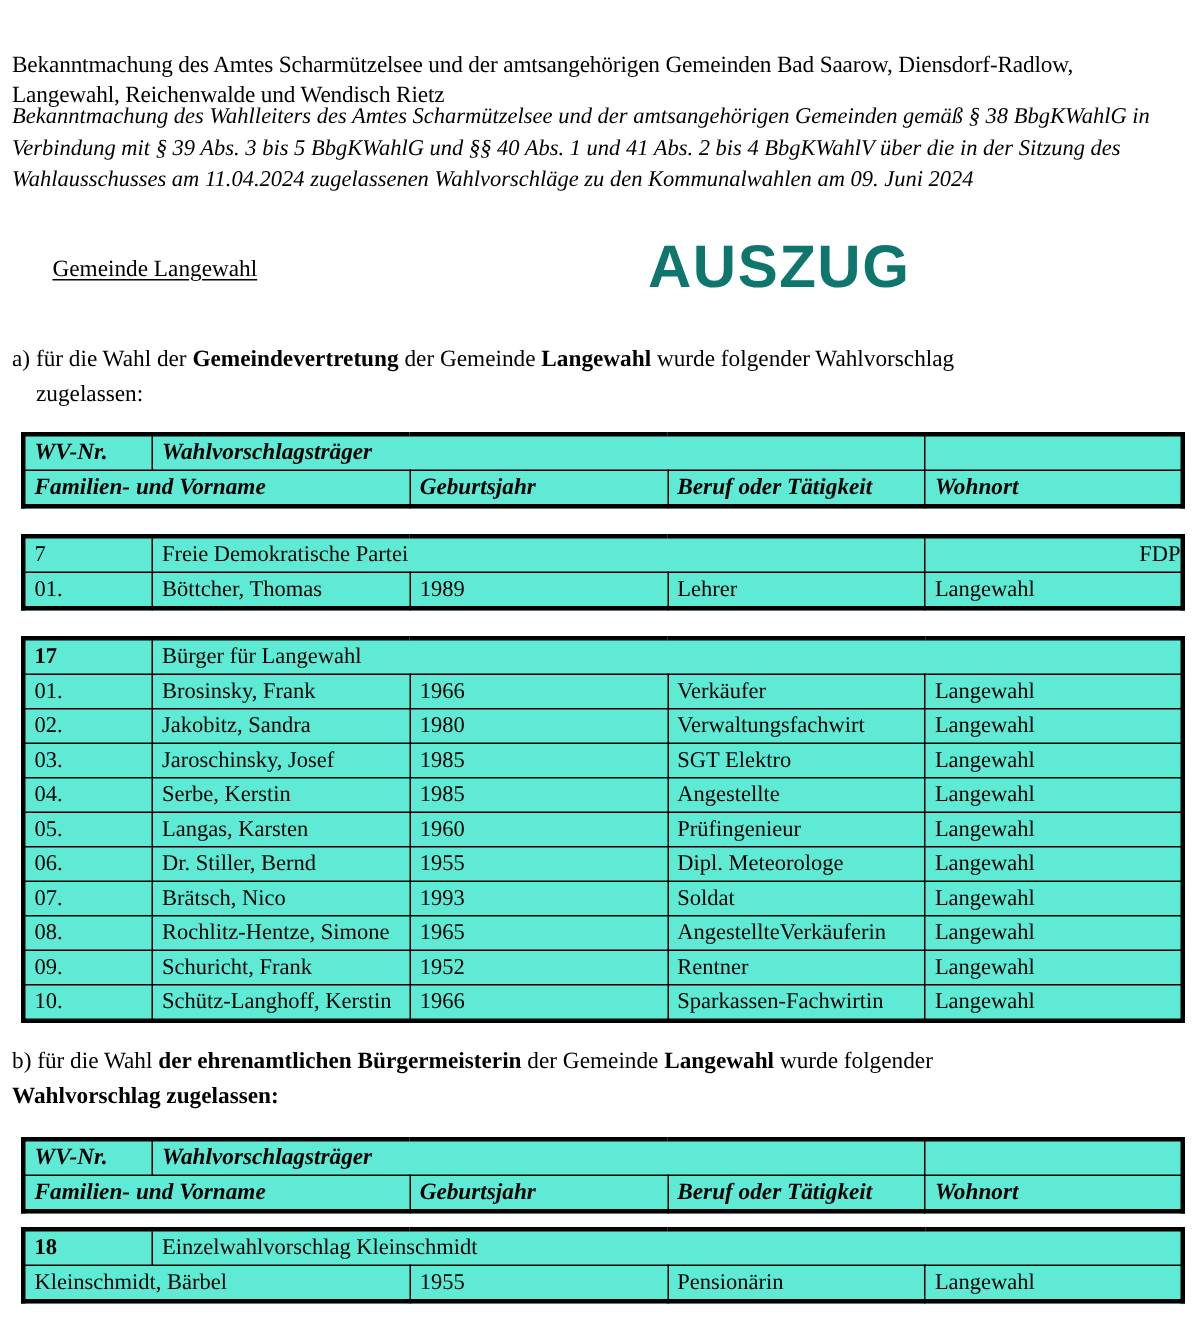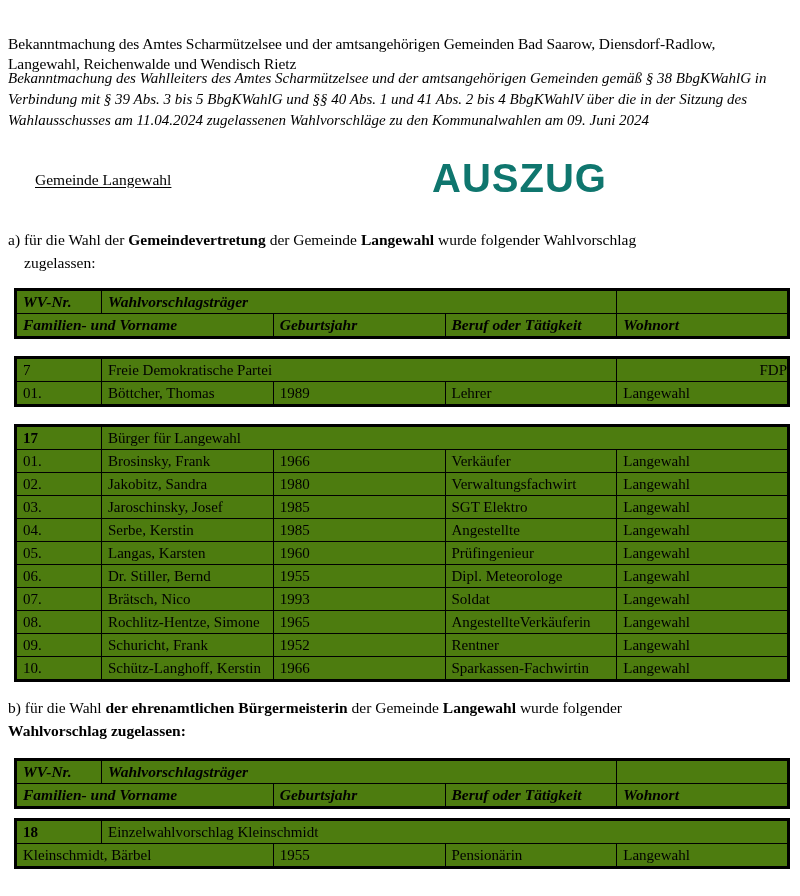--- a/index.html
+++ b/index.html
@@ -81,21 +81,21 @@
   .section-para .ind { display: block; padding-left: 16px; }
   .section-para b { font-weight: bold; }
 
   
   .tbl {
     position: absolute;
     left: 14px;
     width: 776px;
     border-collapse: collapse;
     table-layout: fixed;
-    background: #4d7c0f;
+    background: #5eead4;
     border: 3px solid #000;
   }
   .tbl td {
     border: 1px solid #000;
     padding: 1px 0 2px 6px;
     font-size: 15px;
     line-height: 18px;
     height: 19px;
     vertical-align: middle;
     white-space: nowrap;

